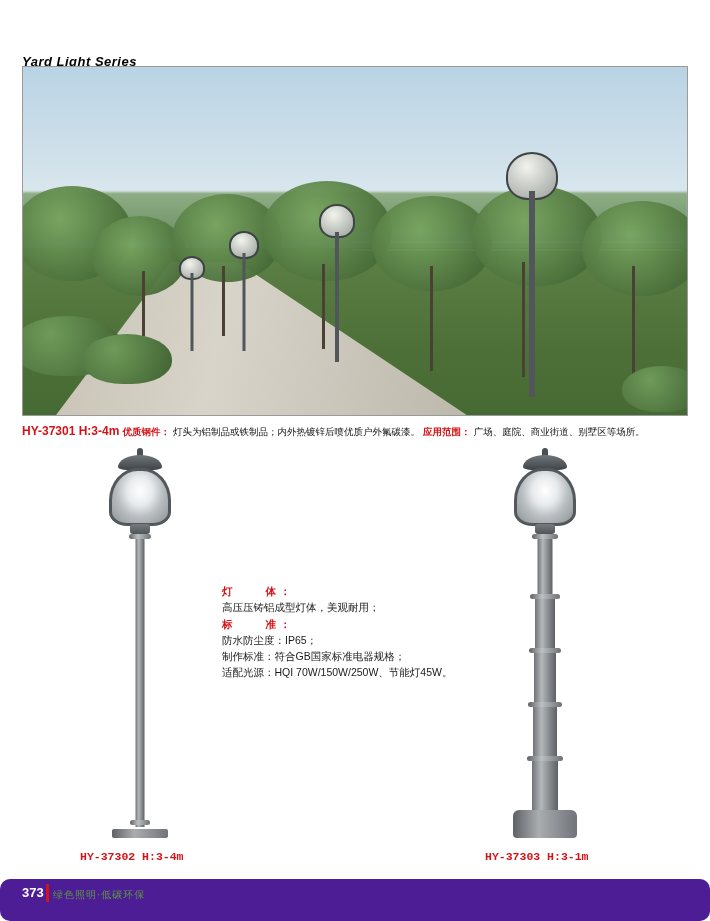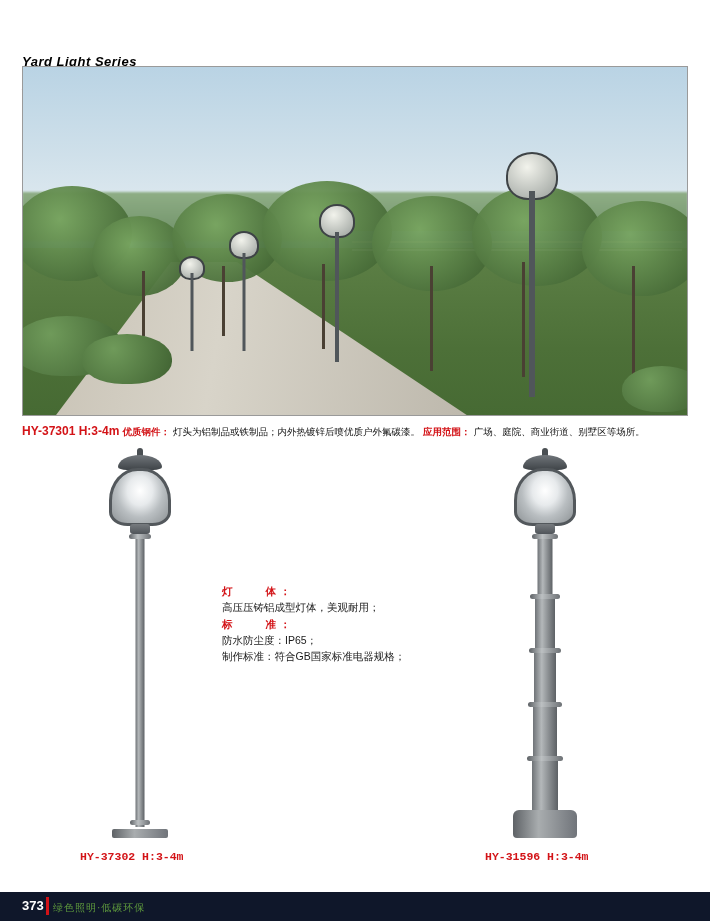--- a/index.html
+++ b/index.html
@@ -247,22 +247,23 @@
   }
   .cap-left { left: 80px; top: 850px; }
   .cap-right { left: 485px; top: 850px; }
 
   
   .footer {
     position: absolute;
     left: 0;
     bottom: 0;
     width: 710px;
-    height: 29px;
-    background: #0f172a;
+    height: 42px;
+    background: #4c1d95;
+    border-radius: 10px;
   }
   .footer-num {
     position: absolute;
     left: 22px;
     top: 6px;
     color: #ffffff;
     font-size: 13px;
     font-weight: bold;
   }
   .footer-bar {
@@ -351,20 +352,23 @@
   <div>
     <span class="spec-head">灯　　体：</span><br>
     <span class="spec-body">高压压铸铝成型灯体，美观耐用；</span>
   </div>
   <div>
     <span class="spec-head">标　　准：</span><br>
     <span class="spec-body">防水防尘度：IP65；</span>
   </div>
   <div>
     <span class="spec-body">制作标准：符合GB国家标准电器规格；</span>
+  </div>
+  <div>
+    <span class="spec-body">适配光源：HQI 70W/150W/250W、节能灯45W。</span>
   </div>
 </div>
 
 <div class="product" style="left:95px; top:448px; width:90px; height:390px;">
   <div class="prod-finial" style="top:0;"></div>
   <div class="prod-cap" style="top:7px;"></div>
   <div class="prod-head-outer" style="top:20px;"></div>
   <div class="prod-arm" style="top:76px;"></div>
   <div class="ring" style="top:86px; width:22px;"></div>
   <div class="prod-pole" style="top:91px; height:288px;"></div>
@@ -384,19 +388,19 @@
   <div class="ring" style="top:200px; width:32px;"></div>
   <div class="prod-pole thick" style="top:205px; height:52px; width:22px;"></div>
   <div class="ring" style="top:254px; width:34px;"></div>
   <div class="prod-pole thick" style="top:259px; height:52px; width:24px;"></div>
   <div class="ring" style="top:308px; width:36px;"></div>
   <div class="prod-pole thick" style="top:313px; height:50px; width:26px;"></div>
   <div class="prod-base" style="width:64px; height:28px; border-radius:6px 6px 4px 4px;"></div>
 </div>
 
 <div class="cap-left">HY-37302  H:3-4m</div>
-<div class="cap-right">HY-31596  H:3-4m</div>
+<div class="cap-right">HY-37303  H:3-1m</div>
 
 <div class="footer">
   <span class="footer-num">373</span>
   <span class="footer-bar"></span>
   <span class="footer-txt">绿色照明·低碳环保</span>
 </div>
 
 </body></html>

